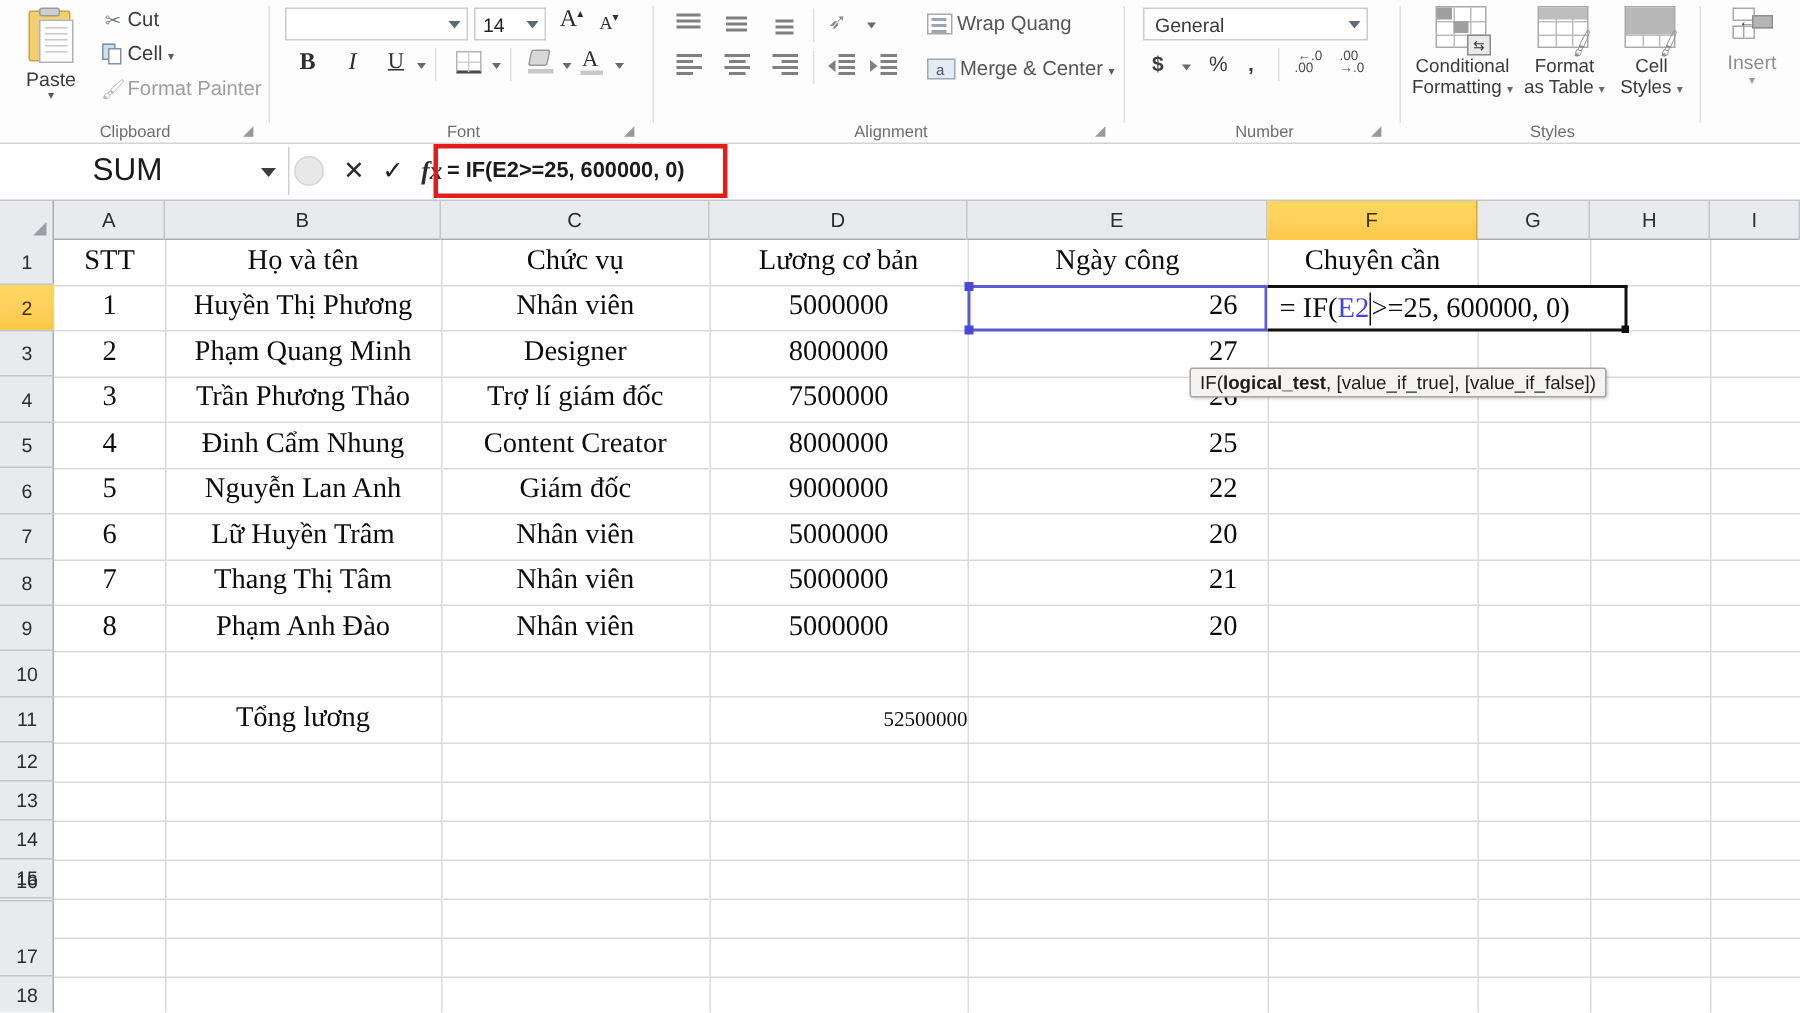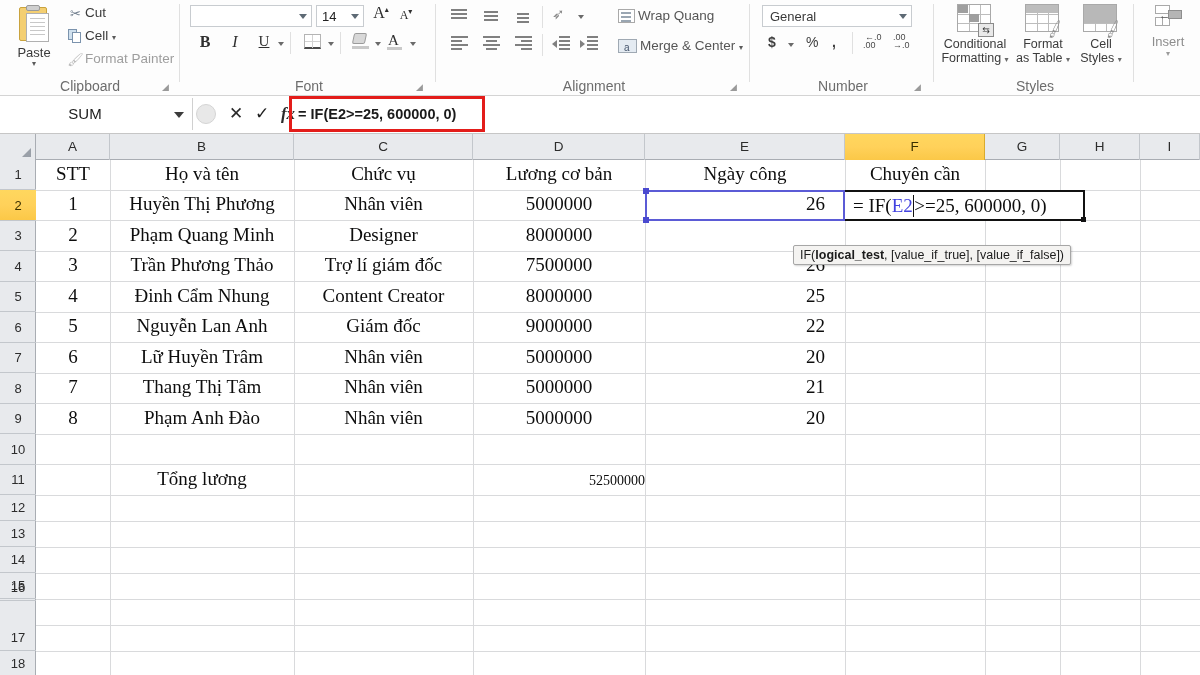--- a/index.html
+++ b/index.html
@@ -12,21 +12,21 @@
 
   
   .ribbon {
     position: absolute; top: 0; left: 0; width: 1200px; height: 96px;
     background: #fdfdfd;
     border-bottom: 1px solid #d4d4d4;
   }
   .group { position: absolute; top: 0; height: 96px; }
   .group-label {
     position: absolute; bottom: 2px; left: 0; width: 100%;
-    text-align: center; font-size: 14px; color: #6d6d6d;
+    text-align: center; font-size: 11px; color: #6d6d6d;
   }
   .group-sep {
     position: absolute; top: 4px; width: 1px; height: 78px;
     background: #e0e0e0;
   }
   .dlg-launcher {
     position: absolute; bottom: 4px; width: 10px; height: 10px;
     font-size: 9px; color: #9a9a9a; line-height: 10px;
   }
 
@@ -210,21 +210,21 @@
   .fbar {
     position: absolute; top: 96px; left: 0; width: 1200px; height: 38px;
     background: #fff; border-bottom: 1px solid #c6c6c6;
   }
   .namebox {
     position: absolute; left: 0; top: 2px; width: 193px; height: 32px;
     border-right: 1px solid #d0d0d0; background: #fff;
   }
   .namebox-txt {
     position: absolute; left: 0; top: 0; width: 170px; height: 32px;
-    line-height: 32px; text-align: center; font-size: 15px; color: #1a1a1a;
+    line-height: 32px; text-align: center; font-size: 21px; color: #1a1a1a;
   }
   .namebox-caret {
     position: absolute; right: 8px; top: 14px; width: 0; height: 0;
     border-left: 5px solid transparent; border-right: 5px solid transparent;
     border-top: 6px solid #3c3c3c;
   }
   .fbtns { position: absolute; left: 196px; top: 2px; height: 32px; }
   .fbtn {
     position: absolute; top: 0; height: 32px; line-height: 32px;
     text-align: center; cursor: pointer;
@@ -632,20 +632,21 @@
       <div class="cell cell-big ctr" style="left:0px;   top:33px; width:74px;">1</div>
       <div class="cell cell-big ctr" style="left:74px;  top:33px; width:184px;">Huyền Thị Phương</div>
       <div class="cell cell-big ctr" style="left:258px; top:33px; width:179px;">Nhân viên</div>
       <div class="cell cell-big ctr" style="left:437px; top:33px; width:172px;">5000000</div>
       <div class="cell cell-big rgt" style="left:609px; top:33px; width:180px;">26</div>
 
       <div class="cell cell-big ctr" style="left:0px;   top:64px; width:74px;">2</div>
       <div class="cell cell-big ctr" style="left:74px;  top:64px; width:184px;">Phạm Quang Minh</div>
       <div class="cell cell-big ctr" style="left:258px; top:64px; width:179px;">Designer</div>
       <div class="cell cell-big ctr" style="left:437px; top:64px; width:172px;">8000000</div>
+      <div class="cell cell-big rgt" style="left:609px; top:64px; width:180px;">27</div>
 
       <div class="cell cell-big ctr" style="left:0px;   top:94px; width:74px;">3</div>
       <div class="cell cell-big ctr" style="left:258px; top:94px; width:179px;">Trợ lí giám đốc</div>
       <div class="cell cell-big ctr" style="left:74px;  top:94px; width:184px;">Trần Phương Thảo</div>
       <div class="cell cell-big ctr" style="left:437px; top:94px; width:172px;">7500000</div>
       <div class="cell cell-big rgt" style="left:609px; top:94px; width:180px;">26</div>
 
       <div class="cell cell-big ctr" style="left:0px;   top:125px; width:74px;">4</div>
       <div class="cell cell-big ctr" style="left:74px;  top:125px; width:184px;">Đinh Cẩm Nhung</div>
       <div class="cell cell-big ctr" style="left:258px; top:125px; width:179px;">Content Creator</div>

